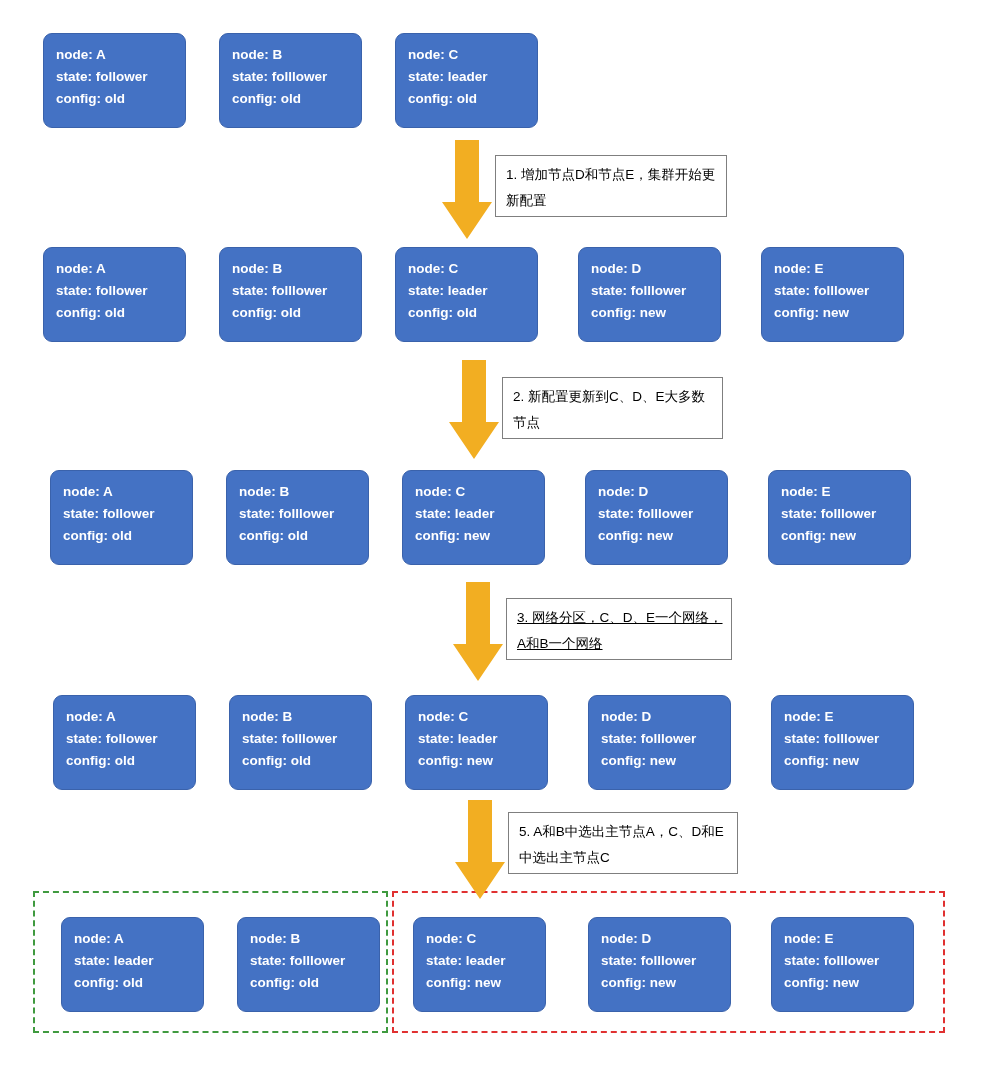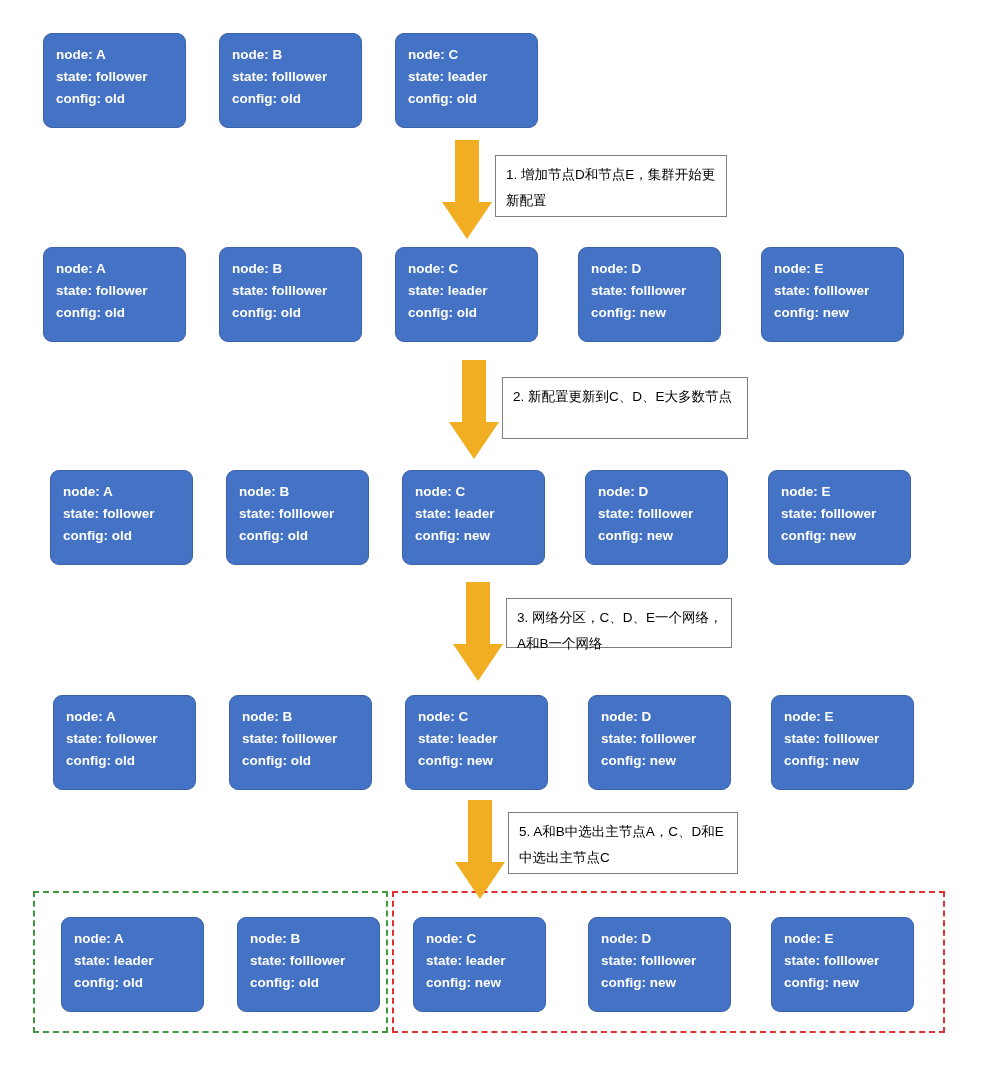--- a/index.html
+++ b/index.html
@@ -120,21 +120,21 @@
     <span class="ln">node: E</span>
     <span class="ln">state: folllower</span>
     <span class="ln">config: new</span>
   </div>
 
   <div class="arrow" style="left:448px; top:360px; width:52px; height:100px;">
     <svg width="52" height="100" viewBox="0 0 52 100">
       <polygon points="14,0 38,0 38,62 51,62 26,99 1,62 14,62" fill="#F2AE22"></polygon>
     </svg>
   </div>
-  <div class="callout" style="left:502px; top:377px; width:246px; height:62px;">
+  <div class="callout" style="left:502px; top:377px; width:221px; height:62px;">
     <span>2. 新配置更新到C、D、E大多数节点</span>
   </div>
 
   <div class="node-box" style="left:50px; top:470px; width:143px; height:95px;">
     <span class="ln">node: A</span>
     <span class="ln">state: follower</span>
     <span class="ln">config: old</span>
   </div>
   <div class="node-box" style="left:226px; top:470px; width:143px; height:95px;">
     <span class="ln">node: B</span>
@@ -155,21 +155,21 @@
     <span class="ln">node: E</span>
     <span class="ln">state: folllower</span>
     <span class="ln">config: new</span>
   </div>
 
   <div class="arrow" style="left:452px; top:582px; width:52px; height:100px;">
     <svg width="52" height="100" viewBox="0 0 52 100">
       <polygon points="14,0 38,0 38,62 51,62 26,99 1,62 14,62" fill="#F2AE22"></polygon>
     </svg>
   </div>
-  <div class="callout" style="left:506px; top:598px; width:226px; height:50px;">
+  <div class="callout" style="left:506px; top:598px; width:226px; height:62px;text-decoration:underline;">
     <span>3. 网络分区，C、D、E一个网络，A和B一个网络</span>
   </div>
 
   <div class="node-box" style="left:53px; top:695px; width:143px; height:95px;">
     <span class="ln">node: A</span>
     <span class="ln">state: follower</span>
     <span class="ln">config: old</span>
   </div>
   <div class="node-box" style="left:229px; top:695px; width:143px; height:95px;">
     <span class="ln">node: B</span>

